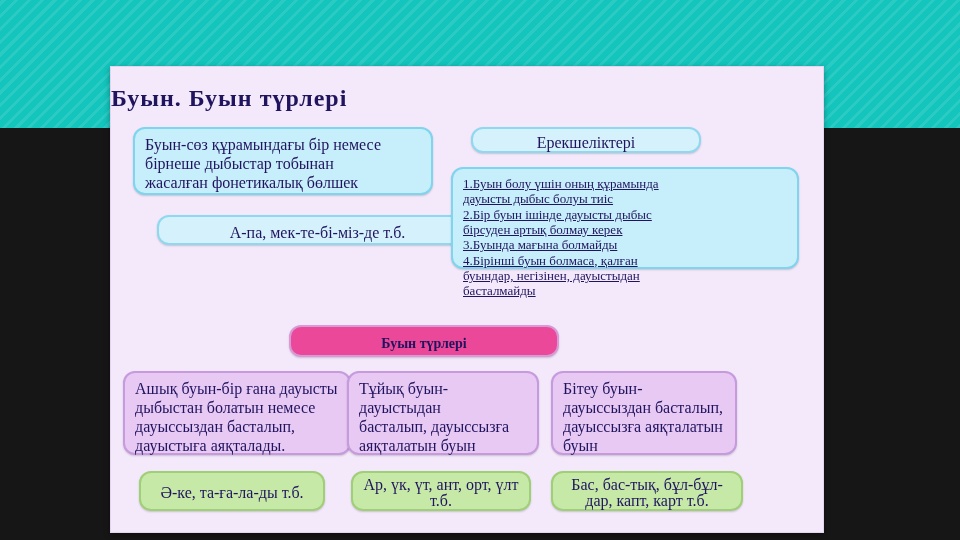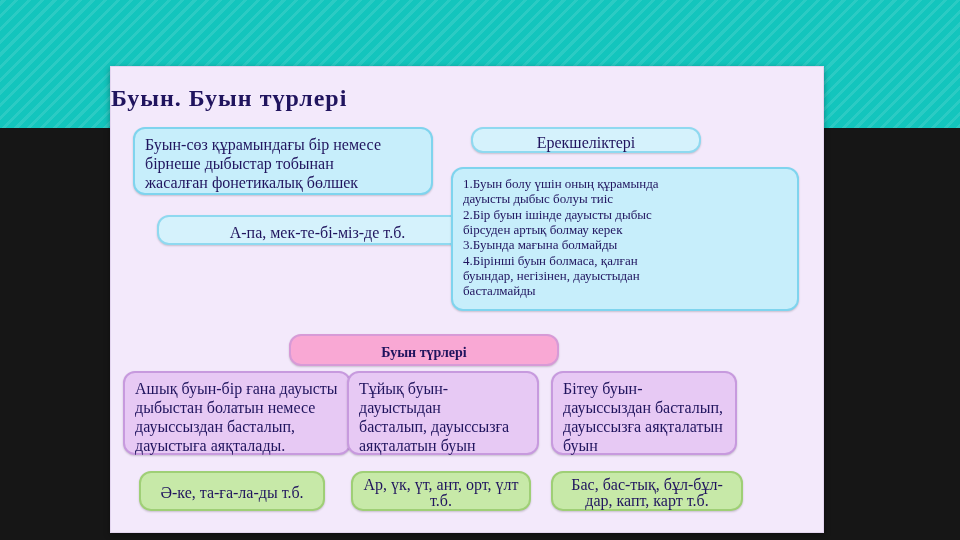--- a/index.html
+++ b/index.html
@@ -87,23 +87,22 @@
   }
   .box.blue2 {
     background: #d5f2fc;
     border: 2px solid #8fd9f0;
   }
   .box.purple {
     background: #e7c9f4;
     border: 2px solid #c79ade;
   }
   .box.pink {
-    background: #f9a8d4;
+    background: #ec4899;
     border: 2px solid #d79ad7;
-    margin-top: 9px;
   }
   .box.green {
     background: #c7e9a8;
     border: 2px solid #9fcf76;
   }
   .center {
     text-align: center;
   }
   .bold {
     font-weight: bold;
@@ -128,21 +127,21 @@
     <div class="card-title">Буын. Буын түрлері</div>
 
     <div class="box blue fs12 vtop" style="left:22px; top:60px; width:300px; height:68px;">Буын-сөз құрамындағы бір немесе
 бірнеше дыбыстар тобынан
 жасалған фонетикалық бөлшек</div>
 
     <div class="box blue2 fs12 center" style="left:46px; top:148px; width:321px; height:30px; line-height:18px;">А-па, мек-те-бі-міз-де т.б.</div>
 
     <div class="box blue2 fs12 center" style="left:360px; top:60px; width:230px; height:26px; line-height:14px;">Ерекшеліктері</div>
 
-    <div class="box blue fs13 vtop" style="left:340px; top:100px; width:348px; height:144px;">1.Буын болу үшін оның құрамында
+    <div class="box blue fs13 vtop" style="left:340px; top:100px; width:348px; height:102px;text-decoration:underline;">1.Буын болу үшін оның құрамында
 дауысты дыбыс болуы тиіс
 2.Бір буын ішінде дауысты дыбыс
 бірсуден артық болмау керек
 3.Буында мағына болмайды
 4.Бірінші буын болмаса, қалған
 буындар, негізінен, дауыстыдан
 басталмайды</div>
 
     <div class="box pink fs14 center bold" style="left:178px; top:258px; width:270px; height:32px; line-height:20px;">Буын түрлері</div>
 

